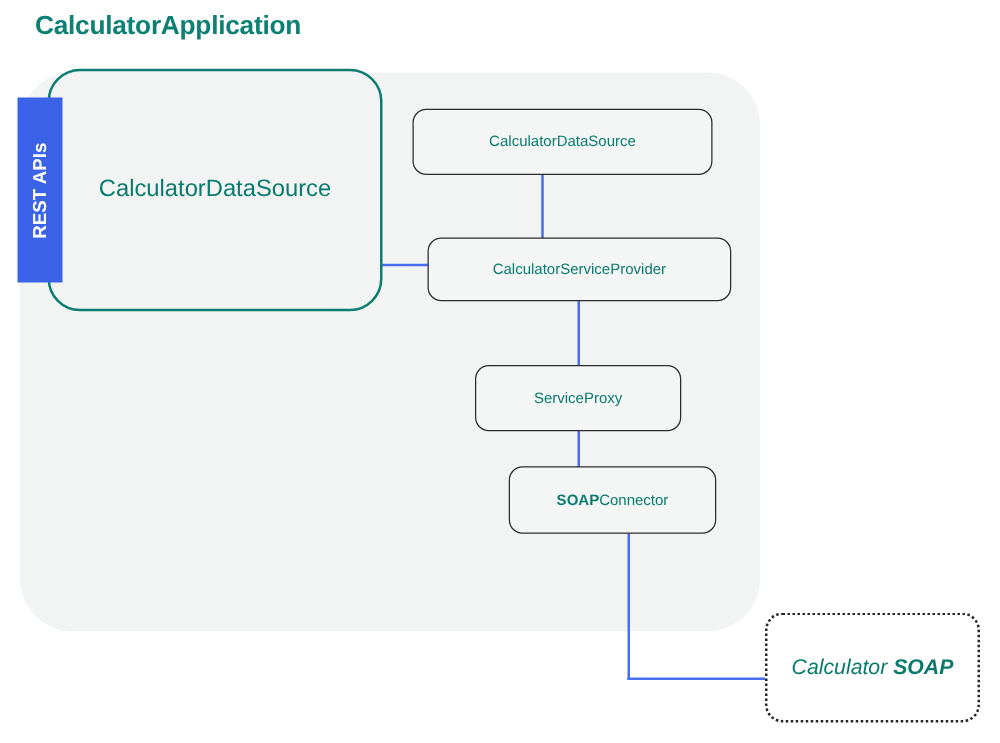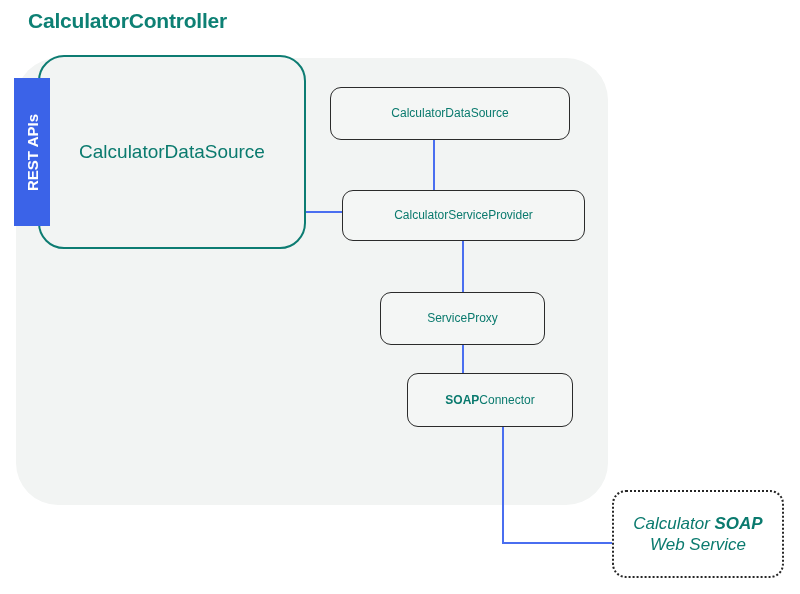--- a/index.html
+++ b/index.html
@@ -135,21 +135,21 @@
   
   #conn-connector-down { left: 502px; top: 426px; height: 118px; }
   
   #conn-connector-webservice { left: 502px; top: 542px; width: 112px; }
 </style>
 </head>
 <body>
 
 <div id="canvas">
 
-  <div id="diagram-title">CalculatorController</div>
+  <div id="diagram-title">CalculatorApplication</div>
 
   <div id="app-panel"></div>
 
   <div class="conn h" id="conn-controller-provider"></div>
   <div class="conn v" id="conn-datasource-provider"></div>
   <div class="conn v" id="conn-provider-proxy"></div>
   <div class="conn v" id="conn-proxy-connector"></div>
   <div class="conn v" id="conn-connector-down"></div>
   <div class="conn h" id="conn-connector-webservice"></div>
 
@@ -168,20 +168,19 @@
   <div class="node" id="node-service-proxy">
     <span>ServiceProxy</span>
   </div>
 
   <div class="node" id="node-soap-connector">
     <span><b>SOAP</b><span>Connector</span></span>
   </div>
 
   <div class="node dotted" id="node-soap-web-service">
     <span><span>Calculator </span><b>SOAP</b></span>
-    <span>Web Service</span>
   </div>
 
   <div id="rest-apis-badge">
     <span class="vtext">REST APIs</span>
   </div>
 
 </div>
 
 </body></html>

